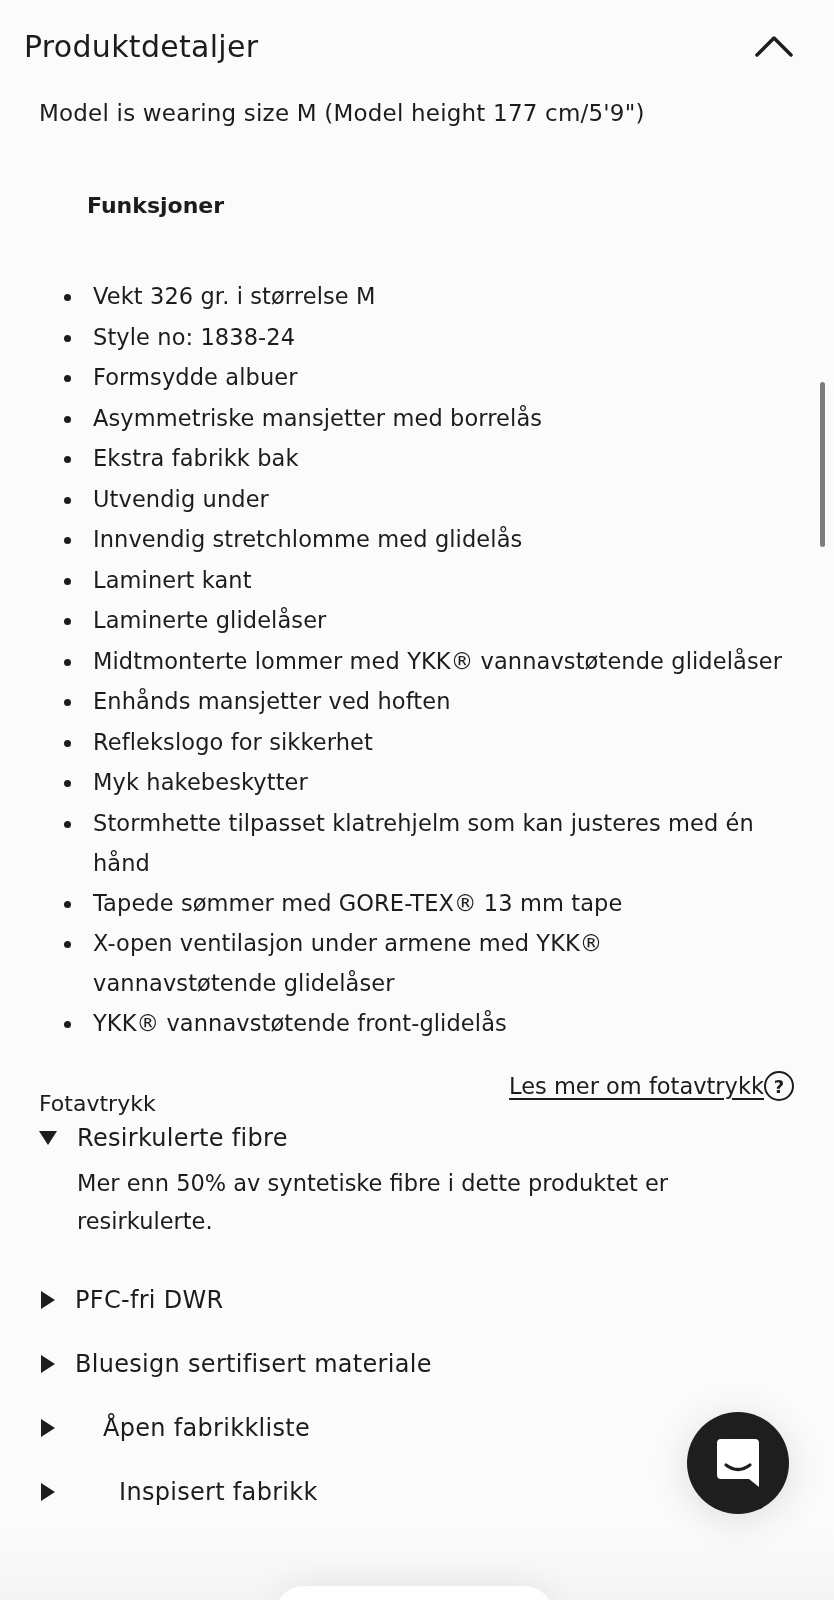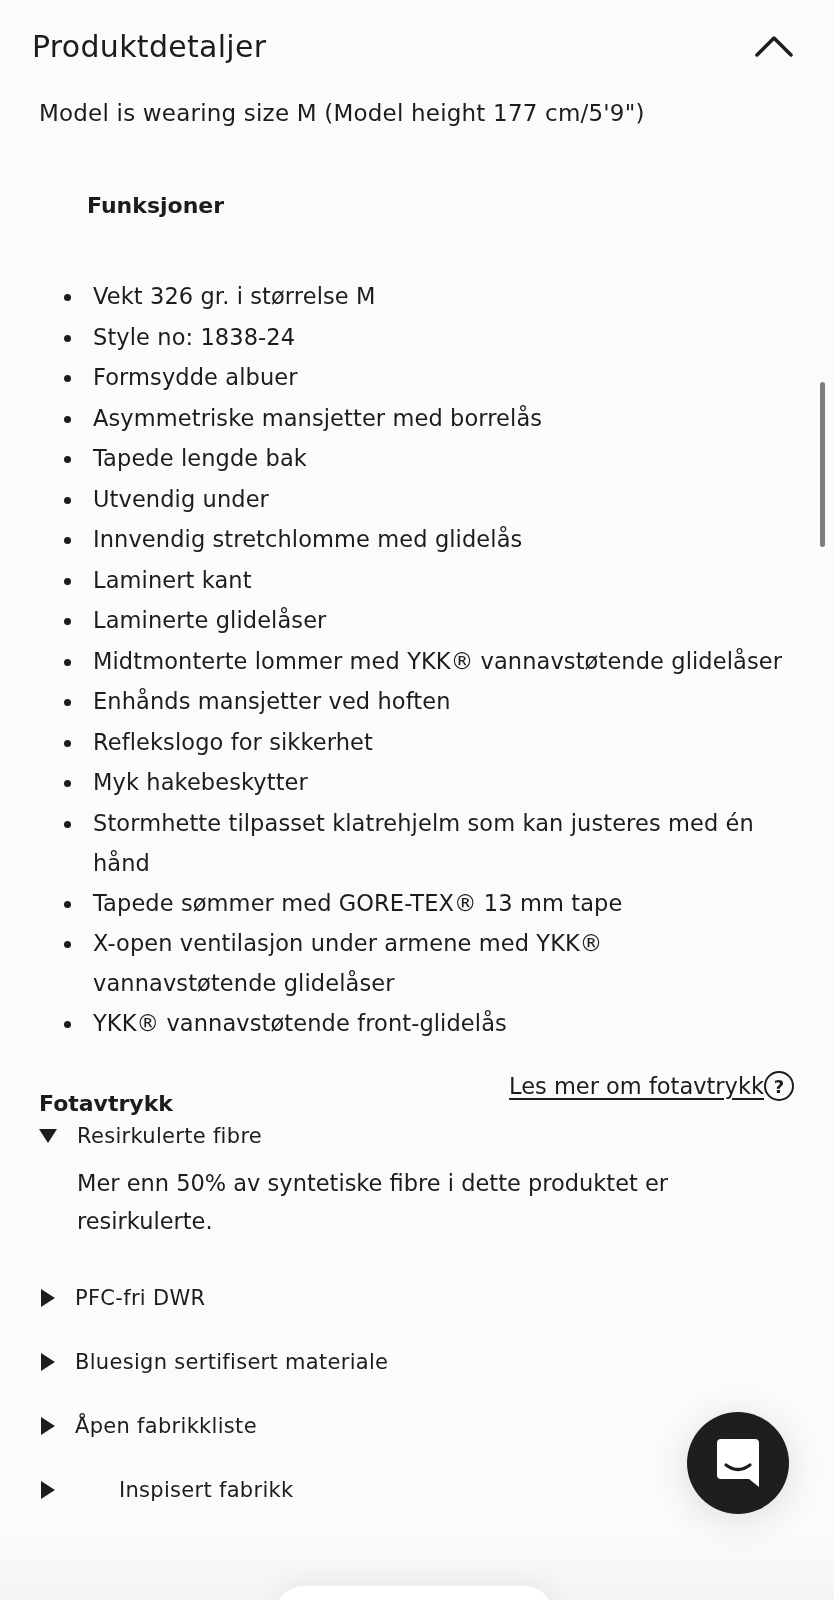--- a/index.html
+++ b/index.html
@@ -5,21 +5,21 @@
   html, body {
     margin: 0; padding: 0;
     width: 834px; height: 1600px;
     background: #fbfbfb;
     overflow: hidden;
     font-family: "DejaVu Sans", "Liberation Sans", sans-serif;
     color: #1c1c1c;
   }
   .page { position: relative; width: 834px; height: 1600px; }
   .header {
-    position: absolute; left: 32px; top: 22px; right: 40px; height: 48px;
+    position: absolute; left: 24px; top: 22px; right: 40px; height: 48px;
     display: flex; align-items: center; justify-content: space-between;
   }
   .header-title { font-size: 30px; letter-spacing: 0.3px; color: #1c1c1c; }
   .chevron-up {
     position: absolute; right: 0; top: 8px; width: 40px; height: 30px; cursor: pointer;
   }
   .model-note {
     position: absolute; left: 39px; top: 100px;
     font-size: 23px; color: #1c1c1c; letter-spacing: 0.2px;
   }
@@ -36,37 +36,37 @@
   }
   .features li::before {
     content: ""; position: absolute; left: 9px; top: 18px;
     width: 7px; height: 7px; border-radius: 50%; background: #1c1c1c;
   }
   .features li.wrap { line-height: 40px; }
   .footprint-header {
     position: absolute; left: 39px; right: 40px; top: 1066px; height: 40px;
     display: flex; align-items: center; justify-content: space-between;
   }
-  .fp-title { font-size: 22px; font-weight: bold; margin-top: 35px; }
+  .fp-title { font-size: 22px; font-weight: normal; margin-top: 35px; }
   .fp-link-wrap { display: flex; align-items: center; }
   .fp-link { font-size: 22.5px; color: #1c1c1c; text-decoration: underline; text-underline-offset: 4px; cursor: pointer; }
   .help-icon {
     width: 30px; height: 30px; border: 2.5px solid #1c1c1c; border-radius: 50%;
     display: flex; align-items: center; justify-content: center;
     font-size: 18px; font-weight: bold; box-sizing: border-box;
   }
   .disclosure {
     position: absolute; left: 39px; display: flex; align-items: center; cursor: pointer;
   }
   .disclosure .tri {
     width: 0; height: 0; margin-right: 20px;
   }
   .tri-down { border-left: 9px solid transparent; border-right: 9px solid transparent; border-top: 14px solid #1c1c1c; }
   .tri-right { border-top: 9px solid transparent; border-bottom: 9px solid transparent; border-left: 14px solid #1c1c1c; margin-left: 2px; }
-  .disclosure .label { font-size: 21px; letter-spacing: 0.3px; color: #1c1c1c; }
+  .disclosure .label { font-size: 24px; letter-spacing: 0.3px; color: #1c1c1c; }
   .disc-body {
     position: absolute; left: 77px; top: 1164px; width: 660px;
     font-size: 22.5px; line-height: 38px; color: #1c1c1c;
   }
   .scrollbar {
     position: absolute; left: 820px; top: 382px; width: 5px; height: 165px;
     background: #7d7d7d; border-radius: 3px;
   }
   .chat-fab {
     position: absolute; left: 687px; top: 1412px; width: 102px; height: 102px;
@@ -98,21 +98,21 @@
 
   <div class="model-note">Model is wearing size M (Model height 177 cm/5'9")</div>
 
   <div class="section-title" style="top:193px;">Funksjoner</div>
 
   <ul class="features">
     <li>Vekt 326 gr. i størrelse M</li>
     <li>Style no: 1838-24</li>
     <li>Formsydde albuer</li>
     <li>Asymmetriske mansjetter med borrelås</li>
-    <li>Tapede lengde bak</li>
+    <li>Ekstra fabrikk bak</li>
     <li>Utvendig under</li>
     <li>Innvendig stretchlomme med glidelås</li>
     <li>Laminert kant</li>
     <li>Laminerte glidelåser</li>
     <li>Midtmonterte lommer med YKK® vannavstøtende glidelåser</li>
     <li>Enhånds mansjetter ved hoften</li>
     <li>Reflekslogo for sikkerhet</li>
     <li>Myk hakebeskytter</li>
     <li class="wrap" style="width:700px;">Stormhette tilpasset klatrehjelm som kan justeres med én hånd</li>
     <li>Tapede sømmer med GORE-TEX® 13 mm tape</li>
@@ -137,21 +137,21 @@
   <div class="disclosure" style="top:1286px;">
     <span class="tri tri-right"></span>
     <span class="label">PFC-fri DWR</span>
   </div>
 
   <div class="disclosure" style="top:1350px;">
     <span class="tri tri-right"></span>
     <span class="label">Bluesign sertifisert materiale</span>
   </div>
 
-  <div class="disclosure" style="top:1414px;">
+  <div class="disclosure" style="top:1414px;gap:28px;">
     <span class="tri tri-right"></span>
     <span class="label">Åpen fabrikkliste</span>
   </div>
 
   <div class="disclosure" style="top:1478px;gap:44px;">
     <span class="tri tri-right"></span>
     <span class="label">Inspisert fabrikk</span>
   </div>
 
   <div class="scrollbar"></div>

